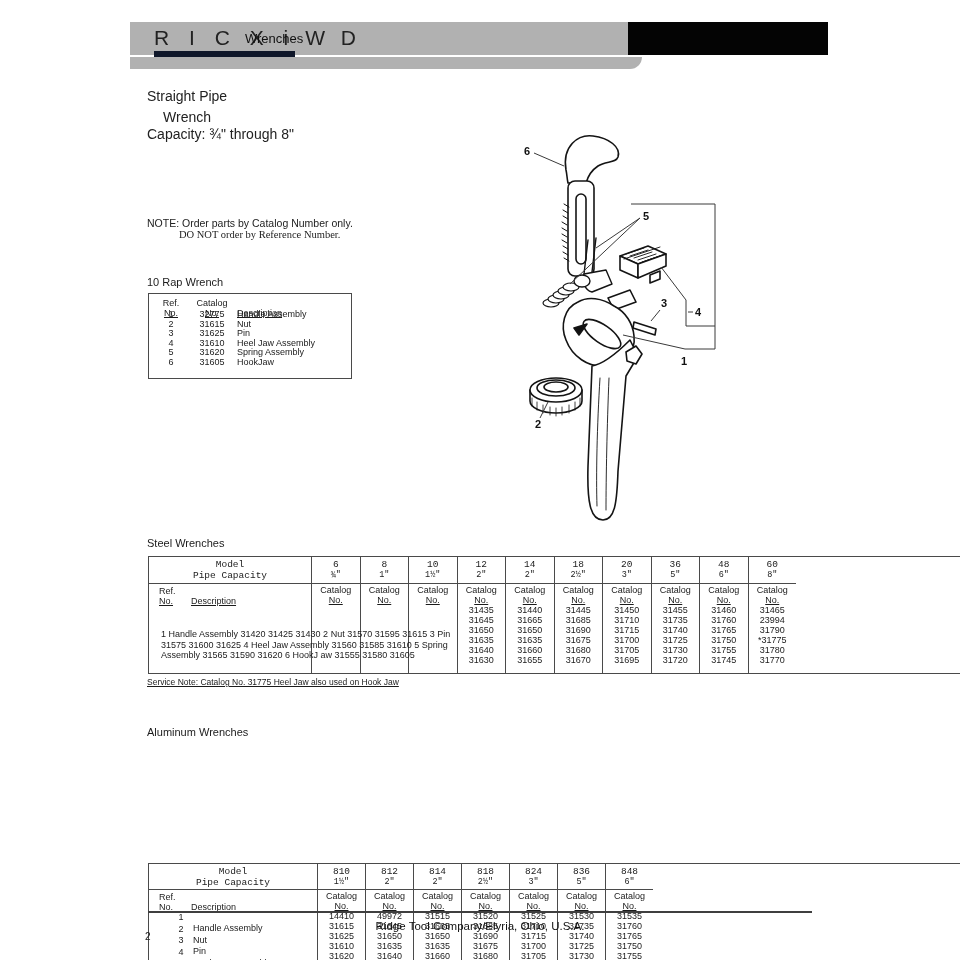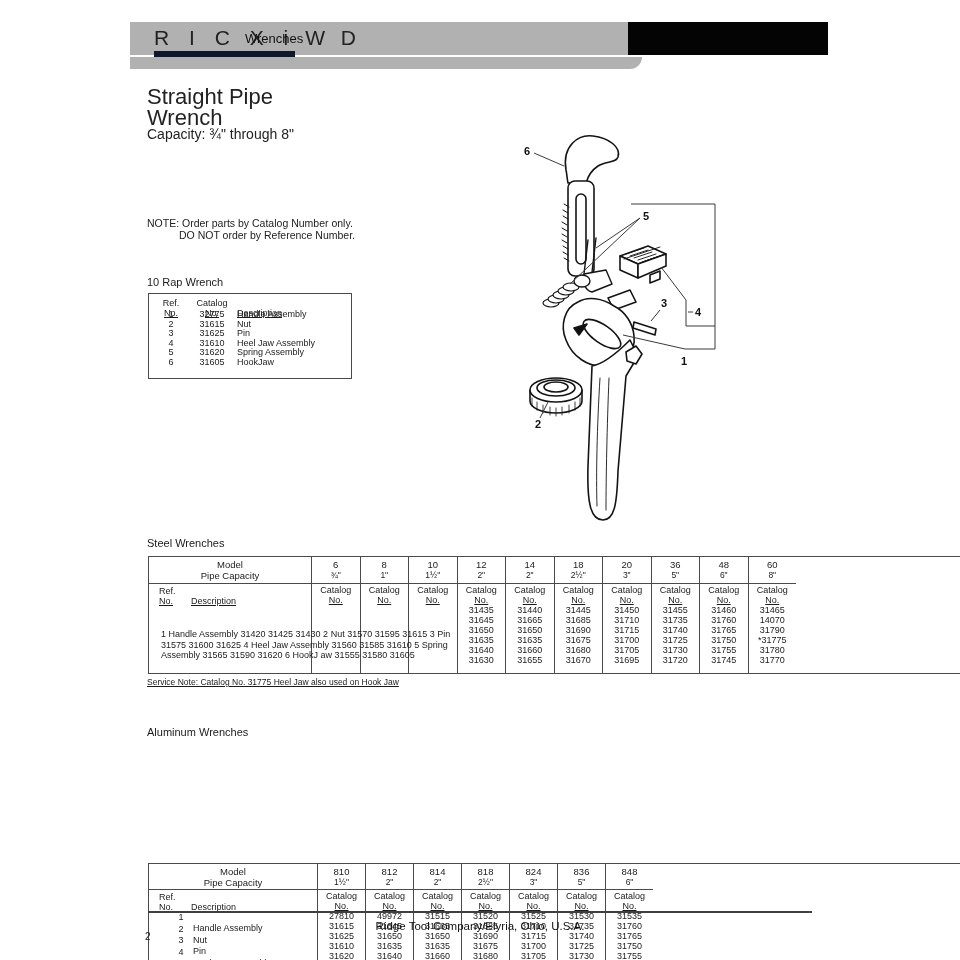--- a/index.html
+++ b/index.html
@@ -7,44 +7,44 @@
   .abs{position:absolute;}
   
   .band-main{left:130px;top:22px;width:498px;height:33px;background:#b1b1b1;}
   .band-black{left:628px;top:22px;width:200px;height:33px;background:#040404;}
   .band-sub{left:130px;top:57px;width:512px;height:12px;background:#b1b1b1;border-bottom-right-radius:14px;}
   .logo{left:154px;top:26px;font-size:21px;color:#222;white-space:nowrap;}
   .logo-main{letter-spacing:7px;border-bottom:6px solid #0f172a;padding-bottom:2px;}
   .logo-tail{letter-spacing:5px;margin-left:10px;}
   .section-label{left:245px;top:31px;font-size:13px;color:#111;}
   
-  .page-title{left:147px;top:86px;font-size:22px;line-height:21px;color:#222;}
+  .page-title{left:147px;top:86px;font-size:14px;line-height:21px;color:#222;text-align:center;}
   .capacity{left:147px;top:126px;font-size:14px;color:#222;}
   
   .order-note{left:147px;top:217px;font-size:10.5px;line-height:12px;color:#222;}
-  .order-note .ind{padding-left:32px;}
+  .order-note .ind{padding-left:32px;font-family:Liberation Serif, serif;}
   
   .sec-heading{font-size:11px;color:#1b1b1b;}
   
   .rap-box{left:148px;top:293px;width:204px;height:86px;border:1px solid #4a4a4a;padding:5px 6px;box-sizing:border-box;font-size:9px;line-height:9.5px;}
   .rap-grid{display:grid;grid-template-columns:32px 50px 1fr;}
   .rap-head div{text-align:center;}
   .rap-head .dsc{text-align:left;}
   .rap-rows{margin-top:-8px;}
   .rap-row{display:grid;grid-template-columns:32px 50px 1fr;}
   .rap-row span:nth-child(1),.rap-row span:nth-child(2){text-align:center;}
   .u{text-decoration:underline;}
   
   .ptable{display:grid;border:1.2px solid #4a4a4a;position:relative;background:#fff;font-size:9px;line-height:10px;box-sizing:border-box;}
   .ptable.steel{grid-template-columns:162px repeat(10,48.5px);grid-template-rows:27px 89px;}
   .ptable.alum{grid-template-columns:168px repeat(7,48px);grid-template-rows:26px 97px;}
   .contents{display:contents;}
   .cell{border-left:1px solid #4a4a4a;text-align:center;padding-top:2px;box-sizing:border-box;}
   .cell.first{border-left:none;}
-  .hrow .cell{border-bottom:1.2px solid #4a4a4a;}
+  .hrow .cell{border-bottom:1.2px solid #4a4a4a;font-family:Liberation Mono, monospace;}
   .model-cell div{line-height:11px;font-size:9.5px;}
   .chead .m{font-size:9.5px;line-height:11px;}
   .chead .cap{font-size:8.5px;line-height:10px;}
   .cat-head{line-height:9.5px;margin-bottom:0;}
   .cat-nums div{line-height:10px;margin-top:0;}
   .ref-cell{text-align:left;padding:2px 0 0 10px;}
   .ref-cell .l2 span.dsc{margin-left:18px;}
   .steel-overlay{position:absolute;left:12px;top:49px;width:308px;text-align:left;font-size:9px;line-height:10.5px;color:#1b1b1b;margin-top:23px;}
   .alum-body-cols{display:flex;text-align:left;padding-left:10px;}
   .alum-refs{width:24px;text-align:center;line-height:11.5px;}
@@ -331,21 +331,21 @@
             <div>31755</div>
             <div>31745</div>
           </div>
         </div><div class="cell">
           <div class="cat-head">
             <div>Catalog</div>
             <div class="u">No.</div>
           </div>
           <div class="cat-nums">
             <div>31465</div>
-            <div>14070</div>
+            <div>23994</div>
             <div>31790</div>
             <div>*31775</div>
             <div>31780</div>
             <div>31770</div>
           </div>
         </div></span>
   </div>
   <div class="steel-overlay">1 Handle Assembly 31420 31425 31430 2 Nut 31570 31595 31615 3 Pin 31575 31600 31625 4 Heel Jaw Assembly 31560 31585 31610 5 Spring Assembly 31565 31590 31620 6 HookJ aw 31555 31580 31605</div>
 </div>
 <div class="abs service-note" style="left:147px;top:677px;">Service Note: Catalog No. 31775 Heel Jaw also used on Hook Jaw</div>
@@ -399,21 +399,21 @@
             <div>Heel Jaw Assembly</div>
           </div>
       </div>
     </div>
     <span class="contents"><div class="cell">
           <div class="cat-head">
             <div>Catalog</div>
             <div class="u">No.</div>
           </div>
           <div class="cat-nums">
-            <div>27810</div>
+            <div>14410</div>
             <div>31615</div>
             <div>31625</div>
             <div>31610</div>
             <div>31620</div>
           </div>
         </div><div class="cell">
           <div class="cat-head">
             <div>Catalog</div>
             <div class="u">No.</div>
           </div>

